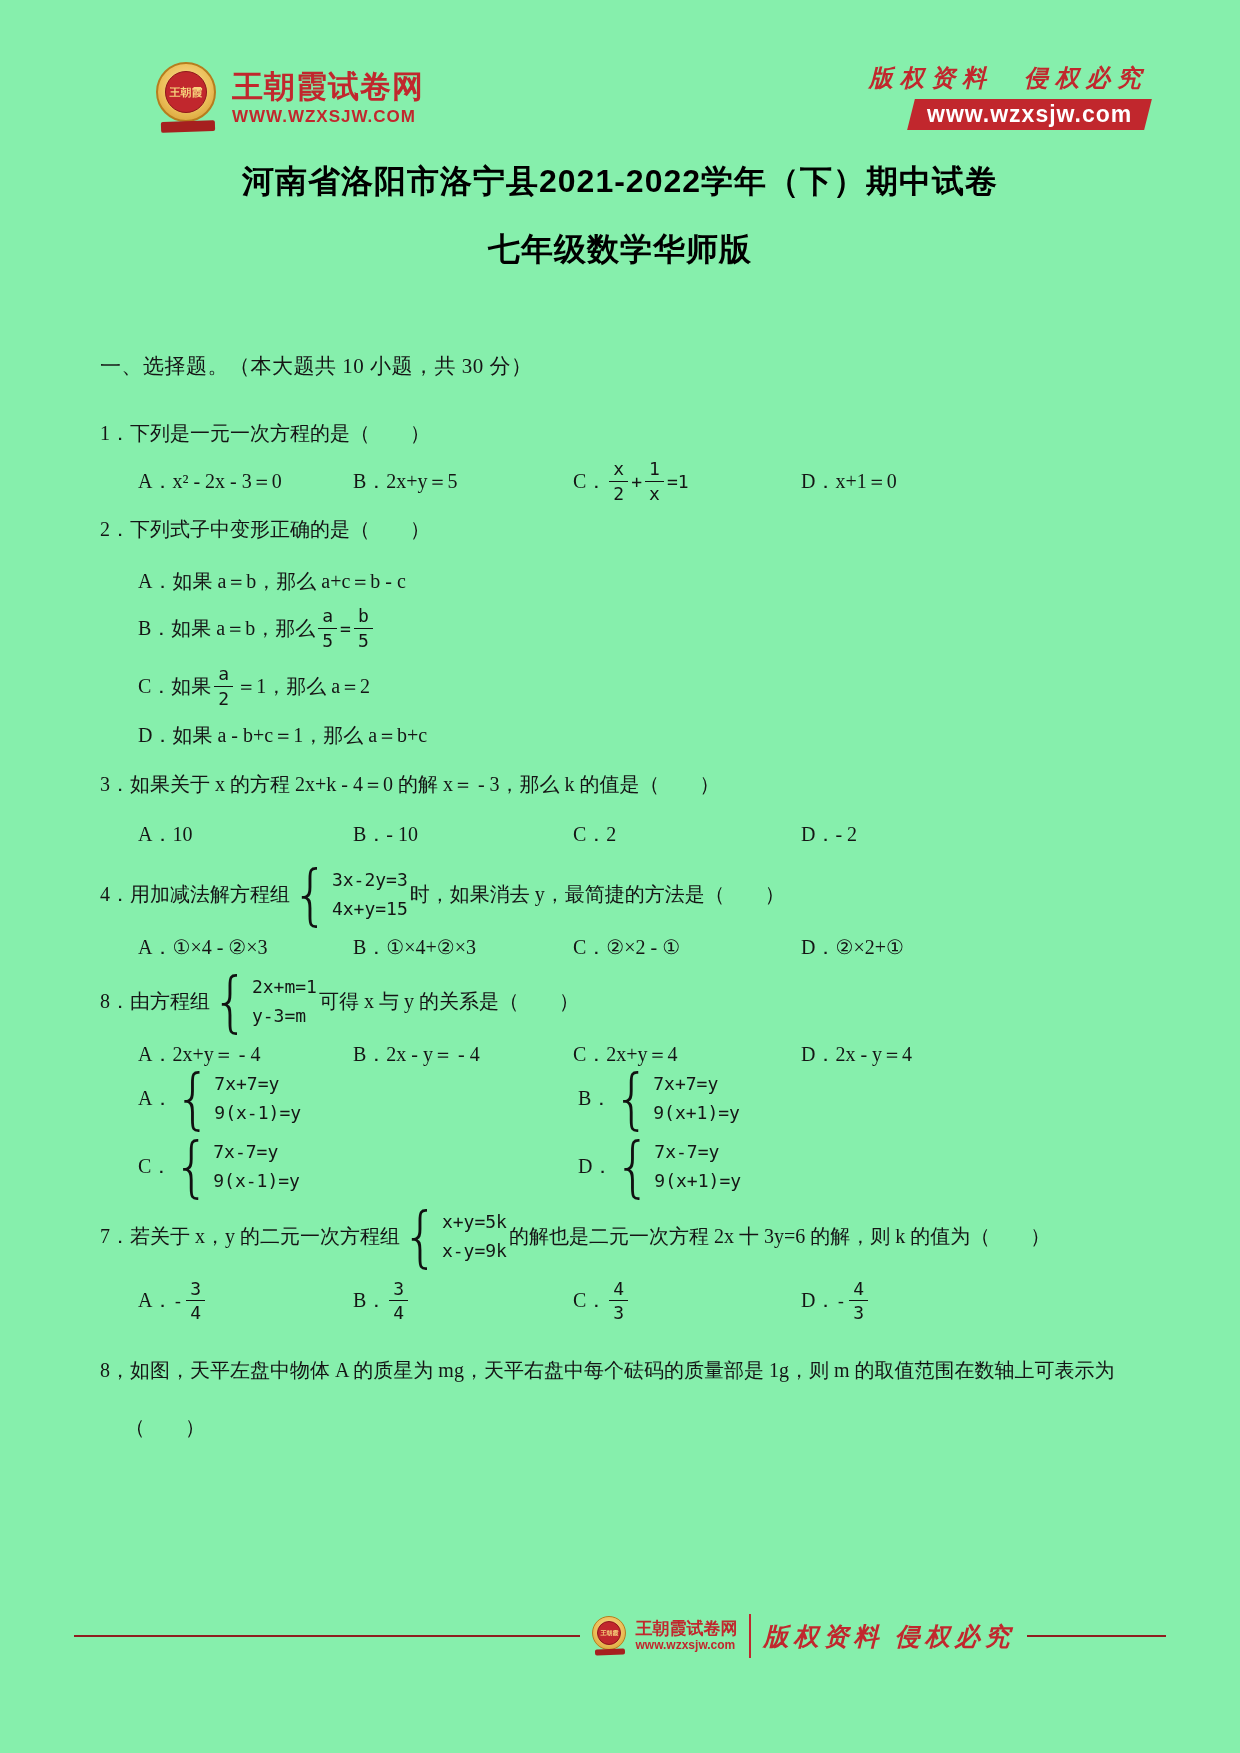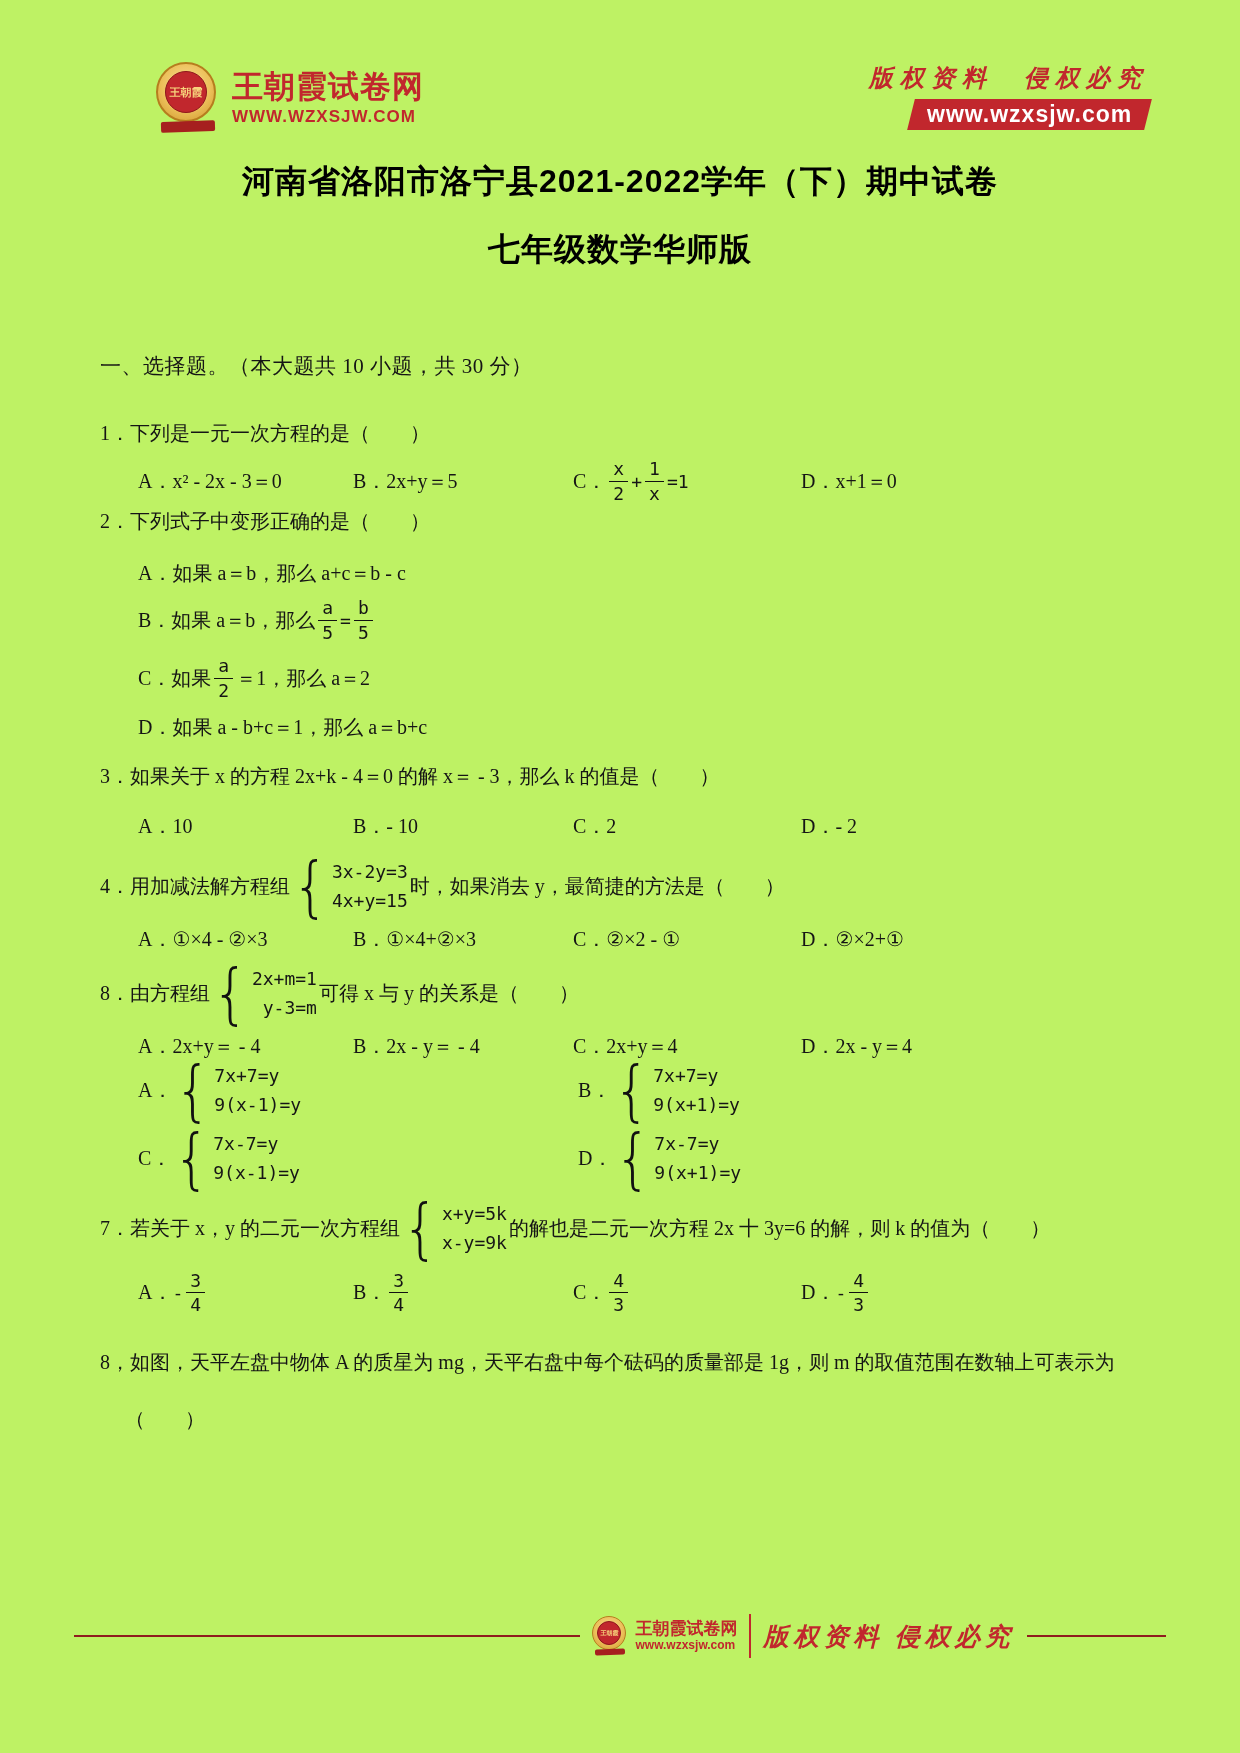--- a/index.html
+++ b/index.html
@@ -1,18 +1,18 @@
 <!DOCTYPE html>
 <html><head>
 <meta charset="utf-8">
 <style>
   * { margin:0; padding:0; box-sizing:border-box; }
   html,body { background:#ffffff; }
   .page {
-    width:1240px; height:1753px; background:#bef264; position:relative;
+    width:1240px; height:1753px; background:#86efac; position:relative;
     font-family:"Liberation Serif", serif; color:#151515; overflow:hidden;
   }
 
   
   .header { display:flex; justify-content:space-between; align-items:flex-start; padding:62px 92px 0 156px; }
   .logo { display:flex; align-items:center; gap:12px; }
   .medal { position:relative; width:64px; height:72px; flex:0 0 auto; display:inline-block; }
   .medal-ring {
     width:60px; height:60px; border-radius:50%;
     background:radial-gradient(circle at 50% 40%, #f9e09a 0%, #ecc05a 55%, #cf962a 100%);
@@ -39,37 +39,37 @@
   }
 
   
   .doc-title { text-align:center; font-family:"Liberation Sans", sans-serif; font-weight:bold; font-size:32px; color:#000; margin-top:26px; letter-spacing:1px; }
   .doc-subtitle { text-align:center; font-family:"Liberation Sans", sans-serif; font-weight:bold; font-size:32px; color:#000; margin-top:24px; letter-spacing:1px; }
 
   
   .content { padding:0 100px; font-size:20px; }
   .section-heading { font-weight:normal; font-size:21px; margin-top:80px; letter-spacing:0.5px; }
   .stem { margin-top:20px; line-height:1.5; }
-  .qline { display:flex; align-items:center; flex-wrap:nowrap;text-align:right; }
+  .qline { display:flex; align-items:center; flex-wrap:nowrap; }
   .opt-row { display:grid; grid-template-columns:215px 220px 228px 1fr; padding-left:38px; align-items:center; }
   .opt { white-space:nowrap; display:flex; align-items:center; }
   .opt-line { padding-left:38px; display:flex; align-items:center; }
   .opts-2col { display:grid; grid-template-columns:440px 1fr; padding-left:38px; row-gap:6px; }
 
   .mono { font-family:"DejaVu Sans Mono", monospace; font-size:18px; }
   .frac { display:inline-block; vertical-align:middle; text-align:center; font-family:"DejaVu Sans Mono", monospace; font-size:18px; line-height:1.2; margin:2px 3px; }
   .frac .num { display:block; border-bottom:1.6px solid #111; padding:0 4px 1px; }
   .frac .den { display:block; padding-top:1px; }
 
   .system { display:inline-flex; align-items:center; vertical-align:middle; margin:2px 2px; }
   .system .brace { font-family:"DejaVu Sans", sans-serif; font-weight:200; font-size:58px; line-height:1; transform:scaleY(1.12); margin-right:3px; color:#111; }
   .system .eqs { display:flex; flex-direction:column; gap:9px; font-family:"DejaVu Sans Mono", monospace; font-size:18px; line-height:1.1; }
 
   
-  .mt8{margin-top:8px;} .mt10{margin-top:10px;} .mt12{margin-top:0;}
+  .mt8{margin-top:8px;} .mt10{margin-top:10px;} .mt12{margin-top:8px;}
   .mt16{margin-top:16px;} .mt20{margin-top:20px;} .mt22{margin-top:22px;} .mt24{margin-top:24px;} .mt38{margin-top:38px;}
 
   .q6-para { margin-top:14px; line-height:2.6; text-align:justify; padding-left:25px; text-indent:-25px; }
   .q8-para { margin-top:16px; line-height:2.85; padding-left:25px; text-indent:-25px; }
 
   
   .footer { position:absolute; left:0; right:0; top:1614px; display:flex; align-items:center; padding:0 74px; gap:12px; }
   .rule { height:2px; background:#8f1d1f; }
   .rule-left { flex:4; }
   .rule-right { flex:1.1; }

